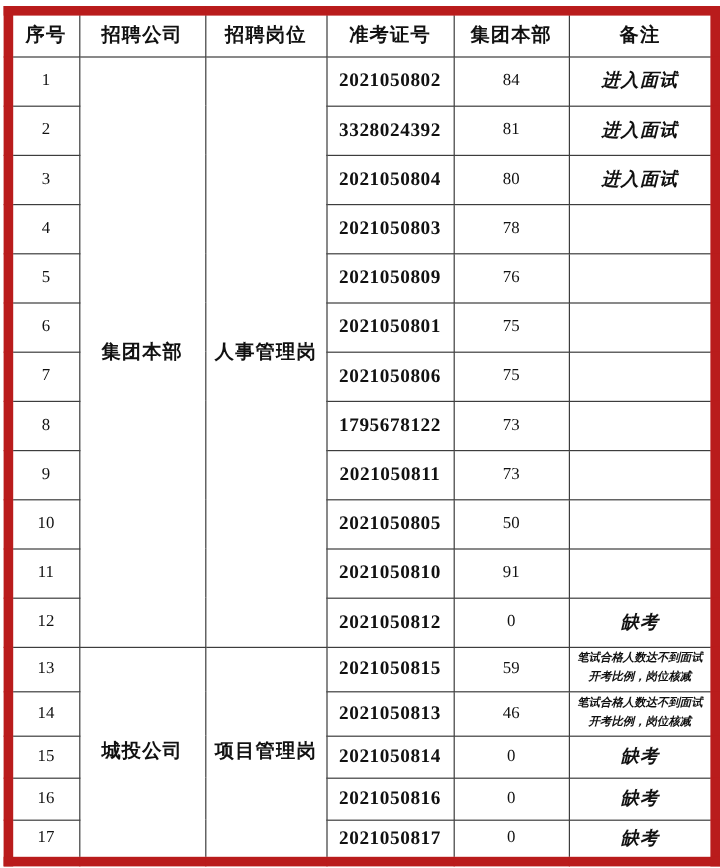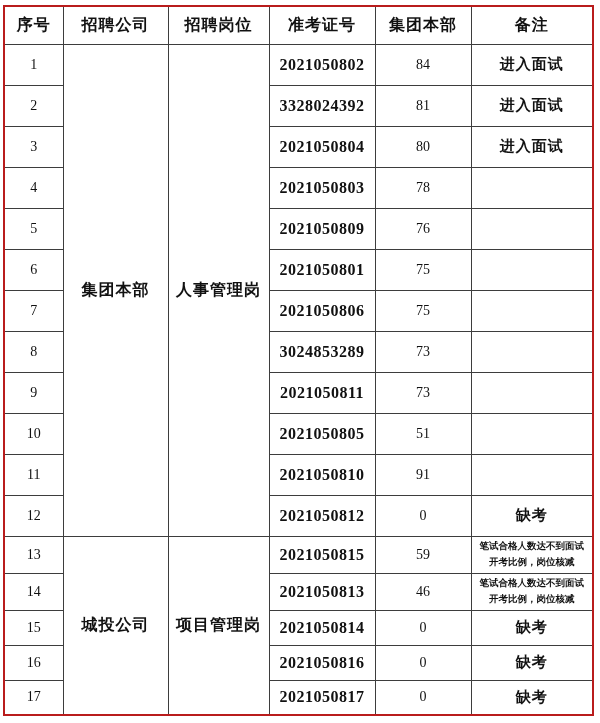--- a/index.html
+++ b/index.html
@@ -13,21 +13,21 @@
     width: 600px;
     height: 723px;
     background: #ffffff;
     overflow: hidden;
   }
   table.results {
     border-collapse: collapse;
     table-layout: fixed;
     width: 589px;
     margin: 5px 0 0 3px;
-    border: 2px solid #b91c1c;
+    border: 8px solid #b91c1c;
   }
   table.results th,
   table.results td {
     border: 1px solid #3d3d3d;
     text-align: center;
     vertical-align: middle;
     color: #111111;
     padding: 0;
     overflow: hidden;
   }
@@ -50,20 +50,21 @@
   td.ticket-cell {
     font-size: 16px;
     font-weight: bold;
     letter-spacing: 0.5px;
   }
   td.score-cell { font-size: 14px; }
   td.remark-cell {
     font-size: 15px;
     font-weight: bold;
     letter-spacing: 1px;
+    font-style: italic;
   }
   td.remark-cell.small {
     font-size: 9.5px;
     line-height: 1.65;
     letter-spacing: 0;
     padding: 0 5px;
     margin-left: 17px;
   }
 </style>
 </head>
@@ -128,34 +129,34 @@
       <td class="remark-cell"></td>
     </tr>
     <tr class="h-a">
       <td class="no-cell">7</td>
       <td class="ticket-cell">2021050806</td>
       <td class="score-cell">75</td>
       <td class="remark-cell"></td>
     </tr>
     <tr class="h-a">
       <td class="no-cell">8</td>
-      <td class="ticket-cell">3024853289</td>
+      <td class="ticket-cell">1795678122</td>
       <td class="score-cell">73</td>
       <td class="remark-cell"></td>
     </tr>
     <tr class="h-a">
       <td class="no-cell">9</td>
       <td class="ticket-cell">2021050811</td>
       <td class="score-cell">73</td>
       <td class="remark-cell"></td>
     </tr>
     <tr class="h-a">
       <td class="no-cell">10</td>
       <td class="ticket-cell">2021050805</td>
-      <td class="score-cell">51</td>
+      <td class="score-cell">50</td>
       <td class="remark-cell"></td>
     </tr>
     <tr class="h-a">
       <td class="no-cell">11</td>
       <td class="ticket-cell">2021050810</td>
       <td class="score-cell">91</td>
       <td class="remark-cell"></td>
     </tr>
     <tr class="h-a">
       <td class="no-cell">12</td>

